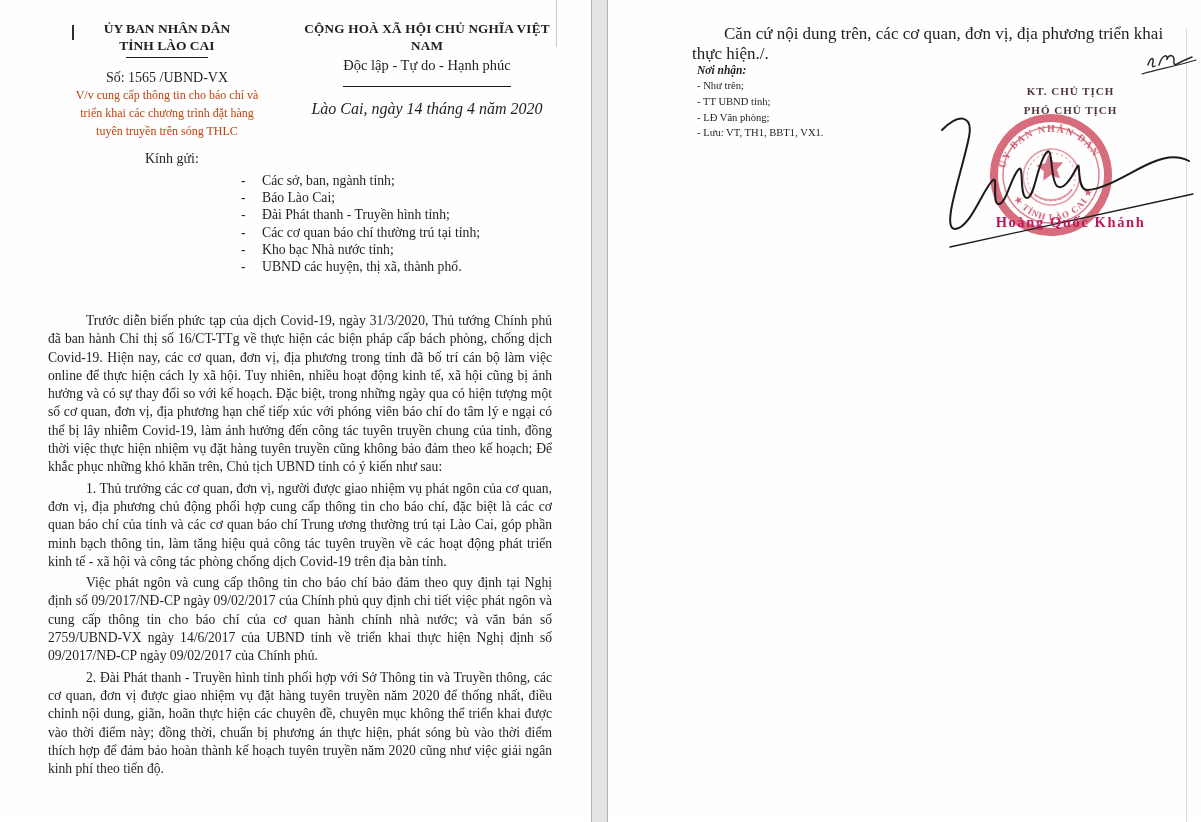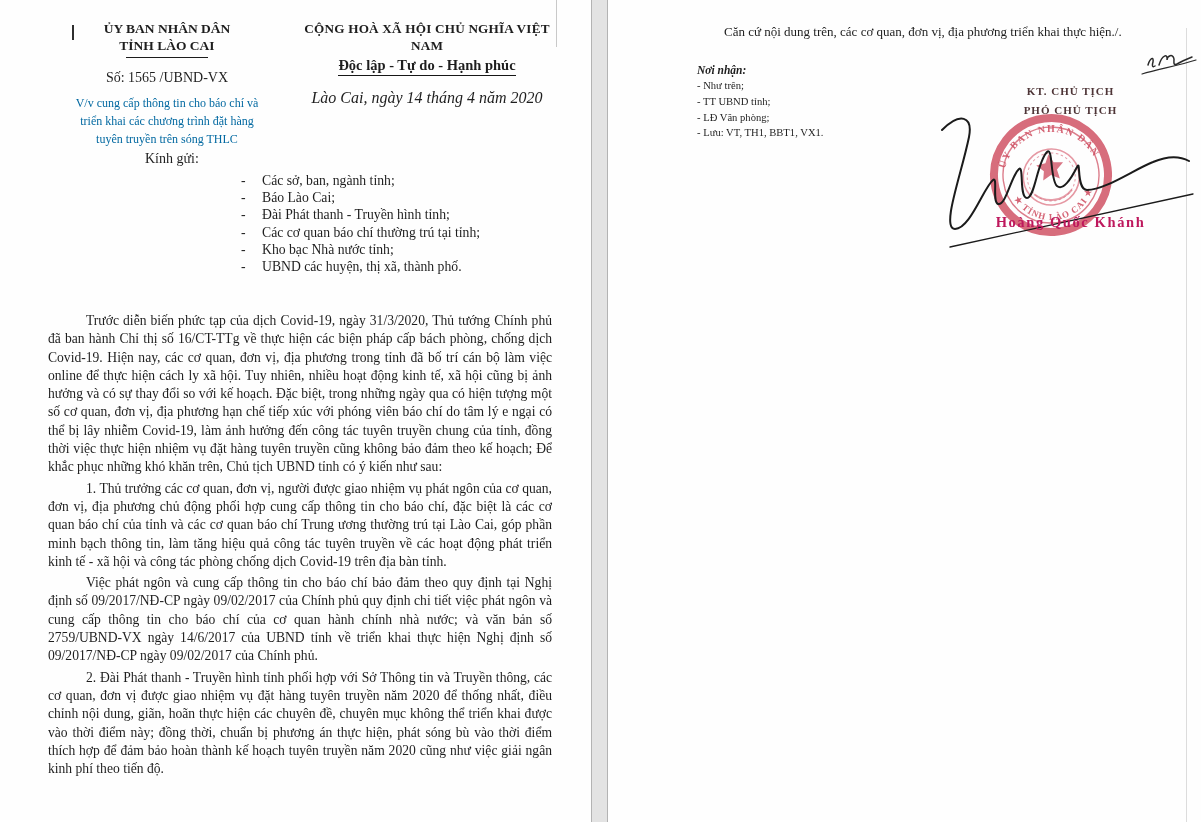--- a/index.html
+++ b/index.html
@@ -10,38 +10,38 @@
   #page-right{left:608px;width:593px;}
   #gutter{position:absolute;left:591px;top:0;width:17px;height:822px;background:#e3e3e3;
           border-left:1px solid #b3b3b3;border-right:1px solid #b3b3b3;box-sizing:border-box;}
   .artifact{position:absolute;width:1px;background:#c9c9c9;}
 
   
   .org-block{position:absolute;left:38px;top:20px;width:258px;text-align:center;}
   .org-l1,.org-l2{font-weight:bold;font-size:13.5px;line-height:17px;}
   .org-rule{width:82px;border-top:1.4px solid #1c1c1c;margin:3px auto 0;}
   .doc-number{font-size:14px;margin-top:12px;}
-  .subject{font-size:12px;line-height:18px;margin-top:8px;color:#0369a1;}
+  .subject{font-size:12px;line-height:18px;color:#c2410c;}
   .motto-block{position:absolute;left:299px;top:20px;width:256px;text-align:center;}
   .motto-l1{font-weight:bold;font-size:13.2px;line-height:17px;letter-spacing:.2px;}
-  .motto-l2{display:inline-block;font-weight:bold;font-size:14.5px;margin-top:3px;
-            padding-bottom:1px;border-bottom:1.5px solid #161616;}
+  .motto-l2{display:inline-block;font-weight:normal;font-size:14.5px;margin-top:3px;
+            padding-bottom:12px;border-bottom:1.5px solid #161616;}
   .date-line{font-style:italic;font-size:16px;margin-top:13px;}
   .bar-artifact{position:absolute;left:72px;top:25px;width:2px;height:15px;background:#2f2f2f;}
 
   .kinh-gui{position:absolute;left:145px;top:151px;font-size:14px;}
   .recipients{position:absolute;left:241px;top:172px;font-size:13.7px;line-height:17.2px;}
   .recipient{display:flex;}
   .recipient .dash{width:21px;flex:0 0 21px;}
 
   .body-block{position:absolute;left:48px;top:312px;width:504px;}
   .para{font-size:13.6px;line-height:18.3px;text-align:justify;text-indent:38px;margin:0 0 3px 0;}
 
   
-  .closing{position:absolute;left:84px;top:24px;width:502px;font-size:13px;text-indent:32px;}
+  .closing{position:absolute;left:84px;top:24px;width:502px;font-size:17px;text-indent:32px;}
   .noi-nhan{position:absolute;left:89px;top:64px;}
   .noi-nhan-title{font-size:11.5px;font-weight:bold;font-style:italic;margin-bottom:2px;}
   .noi-nhan-item{font-size:10.6px;line-height:15.8px;}
   .sign-titles{position:absolute;left:350px;top:82px;width:225px;text-align:center;z-index:3;}
   .sign-t1,.sign-t2{font-weight:bold;font-size:11px;line-height:19px;letter-spacing:1px;color:#4e3537;}
   .seal{position:absolute;left:378px;top:110px;width:130px;height:130px;z-index:2;transform:rotate(-7deg);opacity:.92;}
   .signature{position:absolute;left:318px;top:110px;width:278px;height:142px;z-index:4;}
   .signer-name{position:absolute;left:350px;top:214px;width:225px;text-align:center;z-index:5;
                font-weight:bold;font-size:14.5px;letter-spacing:1.6px;color:#be185d;}
   .hand-mark{position:absolute;left:532px;top:44px;width:58px;height:34px;z-index:5;}

